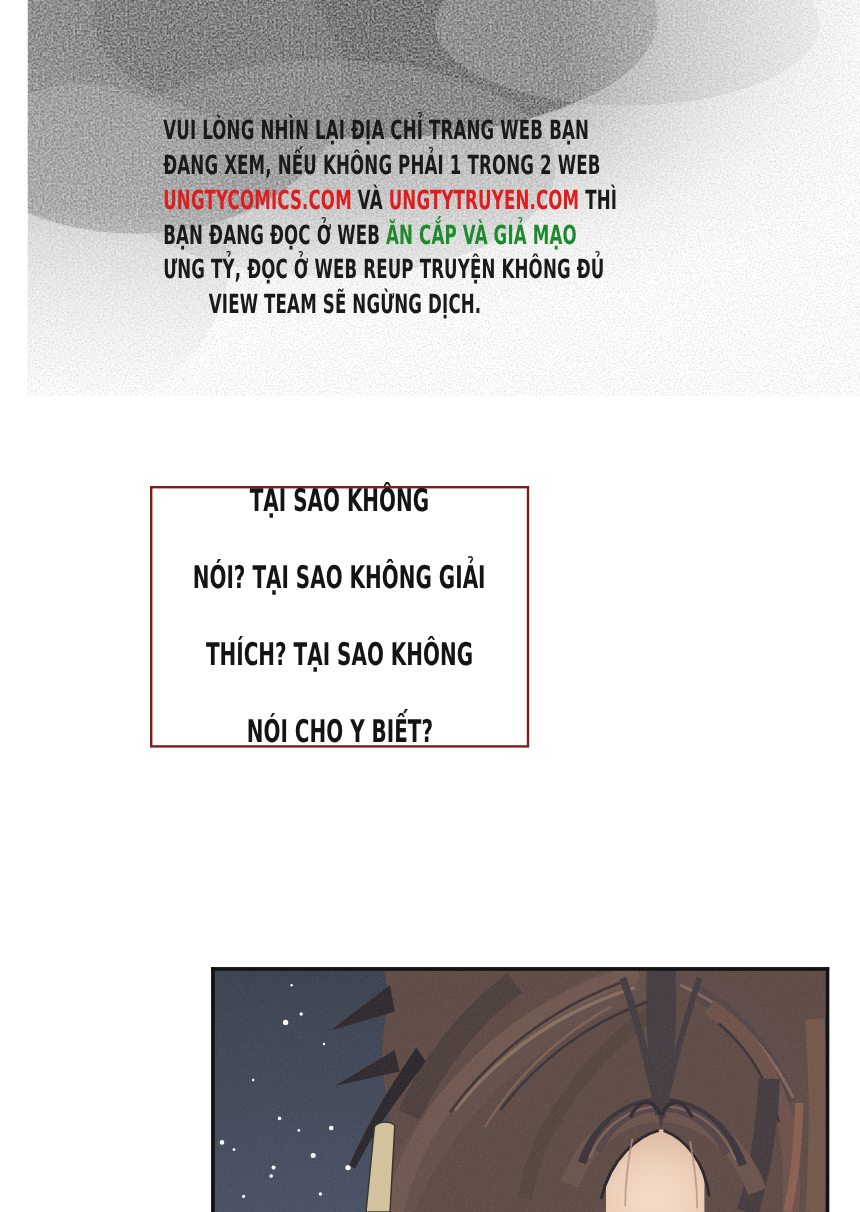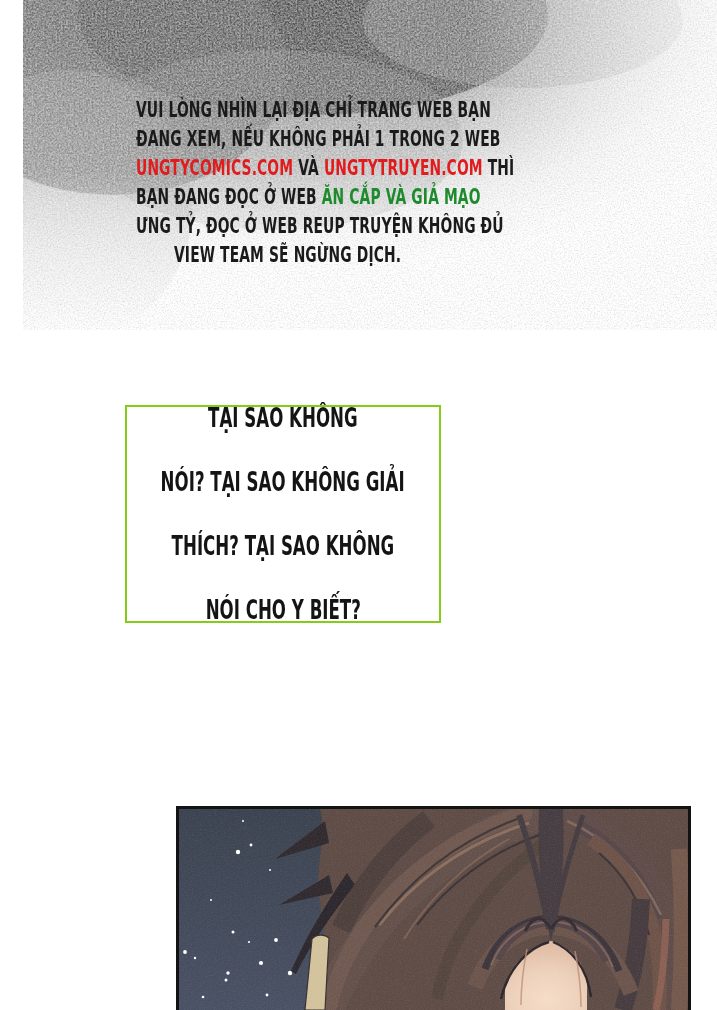--- a/index.html
+++ b/index.html
@@ -14,21 +14,21 @@
   
   .warning{position:absolute;left:113px;top:95px;z-index:3;}
   .wline{
     font-weight:700;font-size:22px;line-height:29px;white-space:nowrap;
     transform:scaleX(0.63);transform-origin:0 0;letter-spacing:0.2px;
   }
   .wline.indent{margin-left:38px;}
   
   .bubble{
     position:absolute;left:102px;top:405px;width:316px;height:218px;
-    border:2px solid #84cc16;background:#ffffff;box-sizing:border-box;z-index:3;
+    border:2px solid #7f1d1d;background:#ffffff;box-sizing:border-box;z-index:3;
     display:flex;flex-direction:column;justify-content:center;align-items:center;gap:27px;
   }
   .bline{
     font-weight:700;font-size:26px;line-height:37px;white-space:nowrap;
     transform:scaleX(0.64);transform-origin:50% 0;
   }
   
   .panel{
     position:absolute;left:153px;top:806px;width:515px;height:204px;
     border:3px solid #131313;border-bottom:none;box-sizing:border-box;

